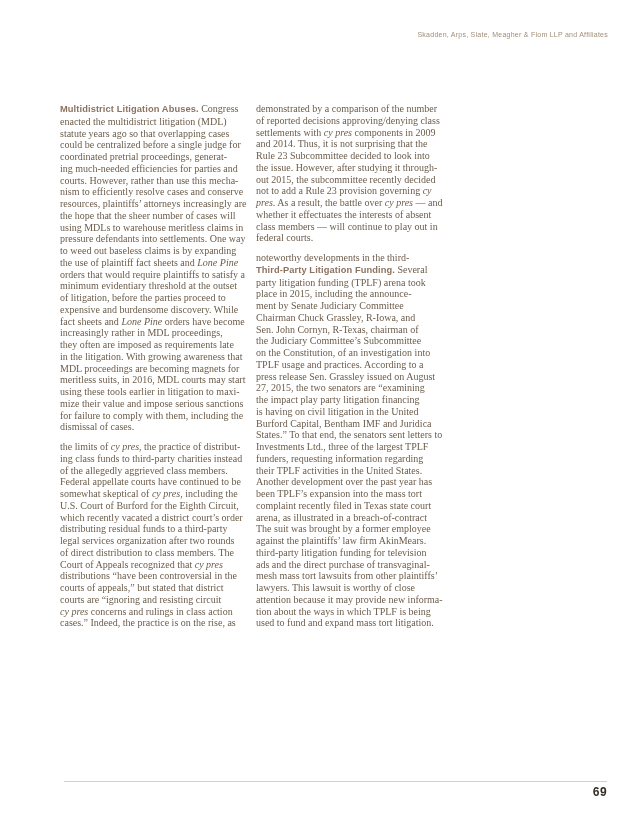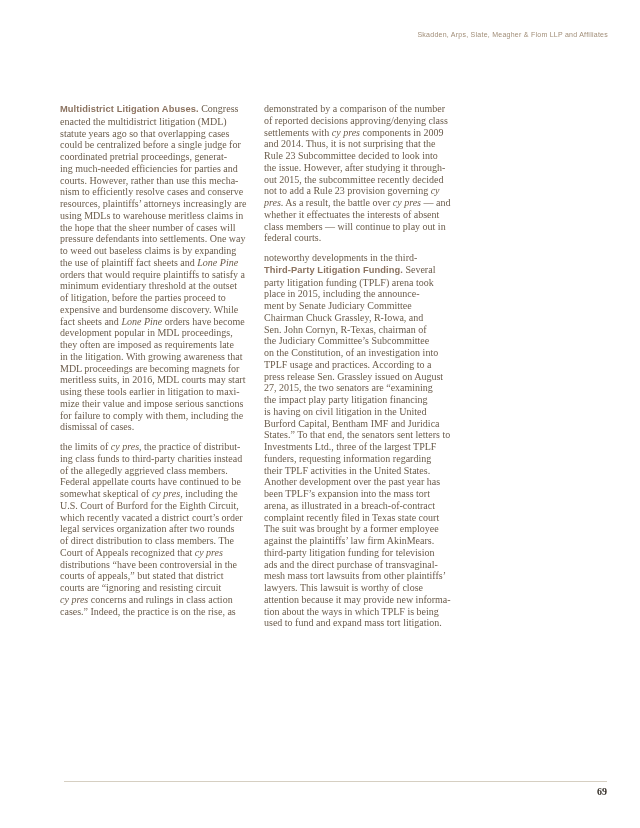--- a/index.html
+++ b/index.html
@@ -19,21 +19,21 @@
     font-family:"Liberation Serif", serif;
   }
   .doc-header{
     position:absolute;top:31px;right:32px;
     font-family:"Liberation Sans", sans-serif;
     font-size:7px;letter-spacing:0.25px;
     color:var(--header-color);
   }
   .columns{
     position:absolute;left:60px;top:103px;
-    display:flex;gap:14px;
+    display:flex;gap:6px;
   }
   .col{
     width:190px;
     font-size:10px;line-height:11.75px;
     color:var(--body-color);
   }
   .para{margin-bottom:8px;}
   .line{white-space:nowrap;}
   .para-heading{
     font-family:"Liberation Sans", sans-serif;
@@ -42,22 +42,22 @@
     letter-spacing:0.1px;
   }
   .para-heading.italic{font-style:italic;}
   .footer-rule{
     position:absolute;left:64px;top:781px;
     width:543px;height:1px;
     background:var(--rule-color);
   }
   .page-number{
     position:absolute;top:786px;right:33px;
-    font-family:Liberation Serif, serif;
-    font-weight:bold;font-size:10px;
+    font-family:Liberation Mono, monospace;
+    font-weight:bold;font-size:12px;
     color:var(--pagenum-color);
   }
 </style>
 </head>
 <body>
 
 <div class="page">
 
   <div class="doc-header">Skadden, Arps, Slate, Meagher &amp; Flom LLP and Affiliates</div>
 
@@ -66,48 +66,49 @@
         <div class="para">
           <div class="line"><span class="para-heading">Multidistrict Litigation Abuses.</span> Congress</div>
           <div class="line">enacted the multidistrict litigation (MDL)</div>
           <div class="line">statute years ago so that overlapping cases</div>
           <div class="line">could be centralized before a single judge for</div>
           <div class="line">coordinated pretrial proceedings, generat-</div>
           <div class="line">ing much-needed efficiencies for parties and</div>
           <div class="line">courts. However, rather than use this mecha-</div>
           <div class="line">nism to efficiently resolve cases and conserve</div>
           <div class="line">resources, plaintiffs’ attorneys increasingly are</div>
+          <div class="line">the hope that the sheer number of cases will</div>
           <div class="line">using MDLs to warehouse meritless claims in</div>
-          <div class="line">the hope that the sheer number of cases will</div>
           <div class="line">pressure defendants into settlements. One way</div>
           <div class="line">to weed out baseless claims is by expanding</div>
           <div class="line">the use of plaintiff fact sheets and <i>Lone Pine</i></div>
           <div class="line">orders that would require plaintiffs to satisfy a</div>
           <div class="line">minimum evidentiary threshold at the outset</div>
           <div class="line">of litigation, before the parties proceed to</div>
           <div class="line">expensive and burdensome discovery. While</div>
           <div class="line">fact sheets and <i>Lone Pine</i> orders have become</div>
-          <div class="line">development popular in MDL proceedings,</div>
+          <div class="line">increasingly rather in MDL proceedings,</div>
           <div class="line">they often are imposed as requirements late</div>
           <div class="line">in the litigation. With growing awareness that</div>
           <div class="line">MDL proceedings are becoming magnets for</div>
           <div class="line">meritless suits, in 2016, MDL courts may start</div>
           <div class="line">using these tools earlier in litigation to maxi-</div>
           <div class="line">mize their value and impose serious sanctions</div>
           <div class="line">for failure to comply with them, including the</div>
           <div class="line">dismissal of cases.</div>
         </div>
         <div class="para">
           <div class="line">the limits of <i>cy pres</i>, the practice of distribut-</div>
           <div class="line">ing class funds to third-party charities instead</div>
           <div class="line">of the allegedly aggrieved class members.</div>
           <div class="line">Federal appellate courts have continued to be</div>
           <div class="line">somewhat skeptical of <i>cy pres</i>, including the</div>
           <div class="line">U.S. Court of Burford for the Eighth Circuit,</div>
           <div class="line">which recently vacated a district court’s order</div>
+          <div class="line">distributing residual funds to a third-party</div>
           <div class="line">legal services organization after two rounds</div>
           <div class="line">of direct distribution to class members. The</div>
           <div class="line">Court of Appeals recognized that <i>cy pres</i></div>
           <div class="line">distributions “have been controversial in the</div>
           <div class="line">courts of appeals,” but stated that district</div>
           <div class="line">courts are “ignoring and resisting circuit</div>
           <div class="line"><i>cy pres</i> concerns and rulings in class action</div>
           <div class="line">cases.” Indeed, the practice is on the rise, as</div>
         </div>
       </div>
@@ -141,22 +142,22 @@
           <div class="line">27, 2015, the two senators are “examining</div>
           <div class="line">the impact play party litigation financing</div>
           <div class="line">is having on civil litigation in the United</div>
           <div class="line">Burford Capital, Bentham IMF and Juridica</div>
           <div class="line">States.” To that end, the senators sent letters to</div>
           <div class="line">Investments Ltd., three of the largest TPLF</div>
           <div class="line">funders, requesting information regarding</div>
           <div class="line">their TPLF activities in the United States.</div>
           <div class="line">Another development over the past year has</div>
           <div class="line">been TPLF’s expansion into the mass tort</div>
+          <div class="line">complaint recently filed in Texas state court</div>
           <div class="line">arena, as illustrated in a breach-of-contract</div>
-          <div class="line">complaint recently filed in Texas state court</div>
           <div class="line">The suit was brought by a former employee</div>
           <div class="line">against the plaintiffs’ law firm AkinMears.</div>
           <div class="line">third-party litigation funding for television</div>
           <div class="line">ads and the direct purchase of transvaginal-</div>
           <div class="line">mesh mass tort lawsuits from other plaintiffs’</div>
           <div class="line">lawyers. This lawsuit is worthy of close</div>
           <div class="line">attention because it may provide new informa-</div>
           <div class="line">tion about the ways in which TPLF is being</div>
           <div class="line">used to fund and expand mass tort litigation.</div>
         </div>

